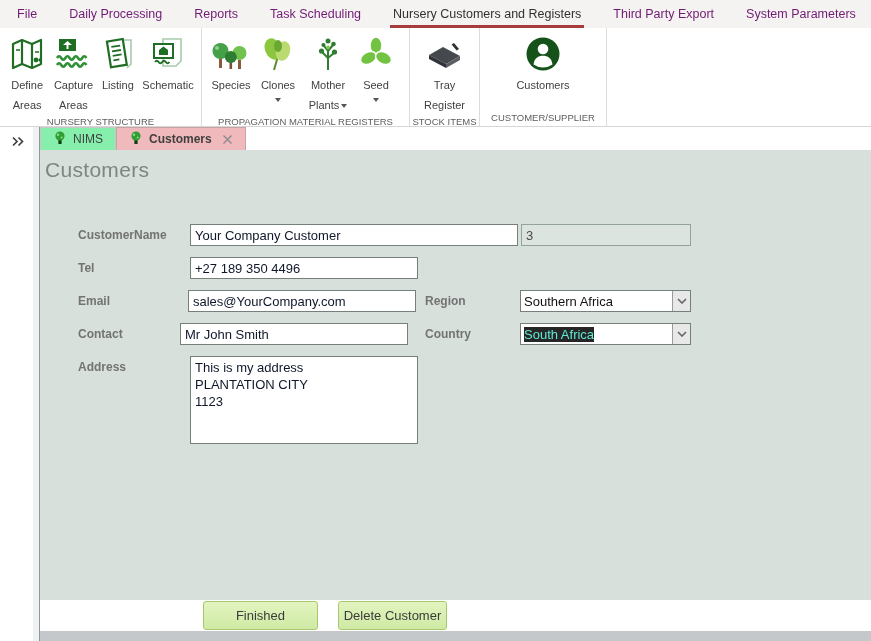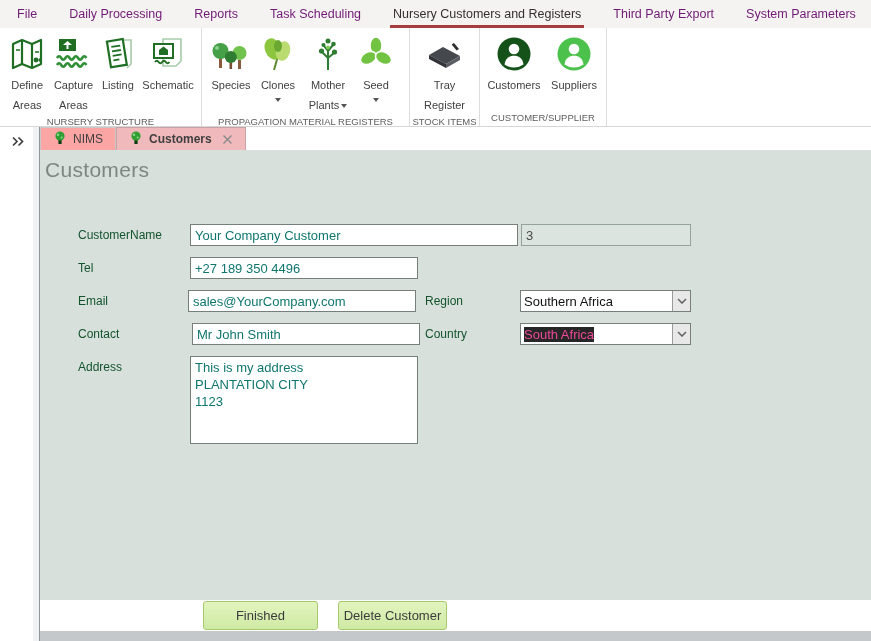--- a/index.html
+++ b/index.html
@@ -32,37 +32,37 @@
   .workspace { flex:1; display:flex; min-height:0; }
   .rail { width:40px; flex:none; background:#fff; border-right:1px solid #8f979e;
           box-shadow: inset -6px 0 0 #f0f1f2; padding-top:5px; }
   .rail-btn { width:26px; height:18px; display:flex; align-items:center; justify-content:center;
               margin-left:4px; cursor:default; }
   .main { flex:1; display:flex; flex-direction:column; min-width:0; }
 
   
   .tabstrip { height:23px; background:#fff; display:flex; align-items:stretch; flex:none; }
   .dtab { display:flex; align-items:center; gap:6px; padding:0 12px; font-size:12px;
-          color:#3f3f3f; background:#fca5a5; border:1px solid #c8c8c8; border-bottom:none; cursor:default; }
+          color:#3f3f3f; background:#86efac; border:1px solid #c8c8c8; border-bottom:none; cursor:default; }
   .dtab.active { background:#f0b9bb; font-weight:bold; border-color:#c9a2a4; }
   .tclose { display:flex; align-items:center; margin-left:4px; }
 
   
   .form-area { flex:1; background:#d7e0db; position:relative; min-height:0; }
   .form-title { position:absolute; left:5px; top:8px; font-size:21px; color:#7e8680;
                 letter-spacing:0.3px; }
-  .flabel { position:absolute; font-size:12px; font-weight:normal; color:#14532d; white-space:nowrap; }
+  .flabel { position:absolute; font-size:12px; font-weight:bold; color:#737373; white-space:nowrap; }
   .tbox { position:absolute; height:22px; border:1px solid #777f7a; background:#fff;
-          font-family:"Liberation Sans", sans-serif; font-size:13px; color:#0f766e; padding:1px 4px; }
+          font-family:"Liberation Sans", sans-serif; font-size:13px; color:#0f172a; padding:1px 4px; }
   .tbox.ro { background:#dbe4df; border-color:#93a29b; color:#4a4a4a; }
   textarea.tbox { resize:none; line-height:17px; padding-top:2px; }
   .combo { position:absolute; height:22px; border:1px solid #777f7a; background:#fff;
            display:flex; align-items:center; }
   .combo-text { flex:1; font-size:13px; color:#111; padding:0 3px; white-space:nowrap; overflow:hidden; }
-  .combo-text .sel { background:#262626; color:#ec4899; }
+  .combo-text .sel { background:#262626; color:#5eead4; }
   .combo-btn { width:18px; align-self:stretch; background:#e8e8e8; border-left:1px solid #9a9a9a;
                display:flex; align-items:center; justify-content:center; }
 
   
   .btnbar { height:31px; background:#fff; display:flex; align-items:center;
             padding-left:163px; gap:20px; flex:none; }
   .gbtn { height:29px; border:1px solid #a6c96e; border-radius:3px;
           background:linear-gradient(#e2f4bf, #cfeaa4); font-family:"Liberation Sans", sans-serif;
           font-size:13px; color:#3c3c3c; cursor:default; }
   .gbtn.b1 { width:115px; } .gbtn.b2 { width:109px; }
@@ -223,30 +223,20 @@
         <div class="rbtn" style="width:60px">
           <span class="ricon">
             <svg width="36" height="36" viewBox="0 0 36 36">
                 <circle cx="18" cy="18" r="16.5" fill="#14521a"></circle>
                 <circle cx="18" cy="13" r="5.3" fill="#fff"></circle>
                 <path d="M8.5 28.5c1-6.5 4.8-8.7 9.5-8.7s8.5 2.2 9.5 8.7a16.5 16.5 0 0 1-19 0z" fill="#fff"></path>
               </svg>
           </span>
           <span class="rlabel">Customers</span>
         </div>
-        <div class="rbtn" style="width:56px">
-          <span class="ricon">
-            <svg width="36" height="36" viewBox="0 0 36 36">
-                <circle cx="18" cy="18" r="16.5" fill="#4cc24c"></circle>
-                <circle cx="18" cy="13" r="5.3" fill="#fff"></circle>
-                <path d="M8.5 28.5c1-6.5 4.8-8.7 9.5-8.7s8.5 2.2 9.5 8.7a16.5 16.5 0 0 1-19 0z" fill="#fff"></path>
-              </svg>
-          </span>
-          <span class="rlabel">Suppliers</span>
-        </div>
       </div>
       <div class="rgroup-label">CUSTOMER/SUPPLIER</div>
     </div>
 
   </div>
 
   <div class="workspace">
 
     <div class="rail">
       <div class="rail-btn">
@@ -304,21 +294,21 @@
         <div class="combo" style="left:480px; top:140px; width:171px">
           <span class="combo-text">Southern Africa</span>
           <span class="combo-btn">
             <svg width="10" height="6" viewBox="0 0 10 6">
                 <path d="M1 1l4 4 4-4" stroke="#666" stroke-width="1.6" fill="none"></path>
               </svg>
           </span>
         </div>
 
         <label class="flabel" style="left:38px; top:177px">Contact</label>
-        <input class="tbox" style="left: 152px; top: 173px; width: 228px;" value="Mr John Smith">
+        <input class="tbox" style="left: 140px; top: 173px; width: 228px;" value="Mr John Smith">
         <label class="flabel" style="left:385px; top:177px">Country</label>
         <div class="combo" style="left:480px; top:173px; width:171px">
           <span class="combo-text"><span class="sel">South Africa</span></span>
           <span class="combo-btn">
             <svg width="10" height="6" viewBox="0 0 10 6">
                 <path d="M1 1l4 4 4-4" stroke="#666" stroke-width="1.6" fill="none"></path>
               </svg>
           </span>
         </div>
 

